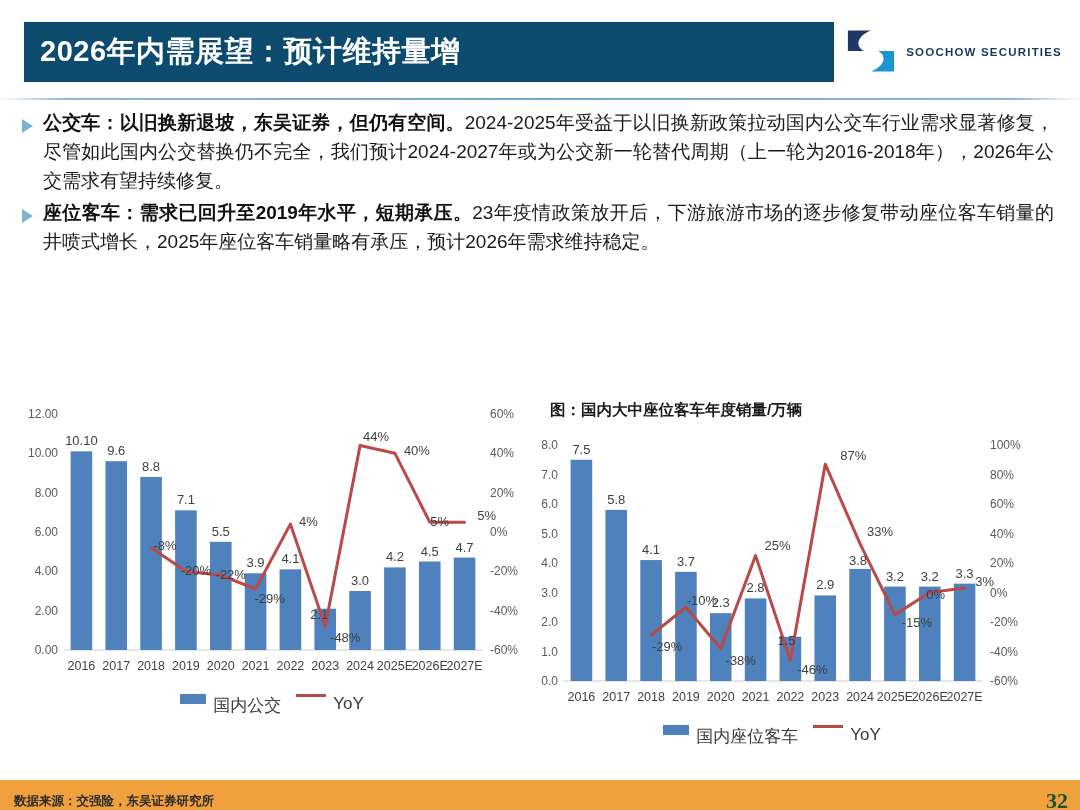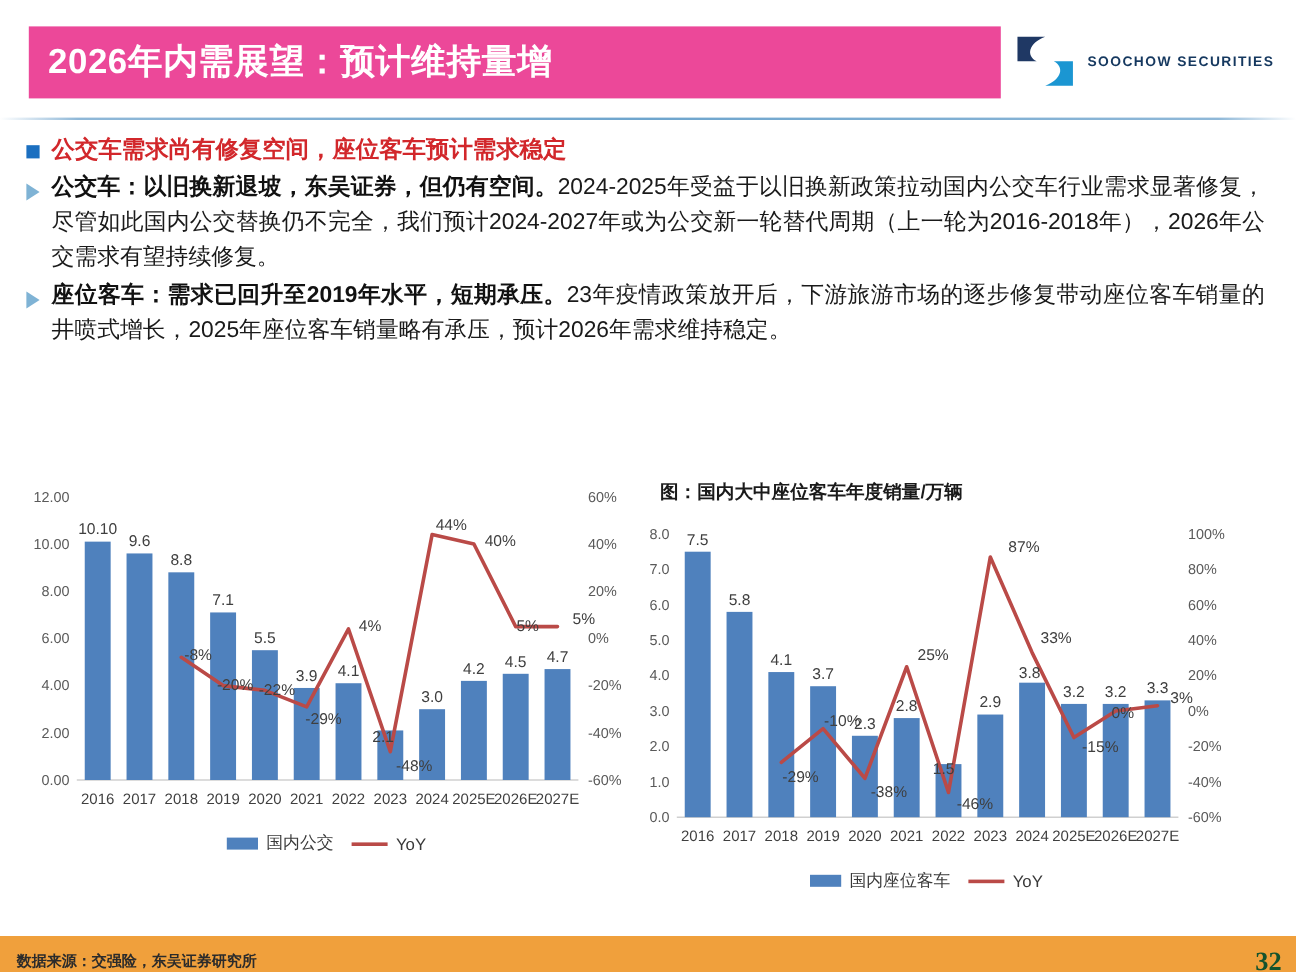--- a/index.html
+++ b/index.html
@@ -13,21 +13,21 @@
 
   
   .header {
     position: absolute;
     left: 0; top: 0; width: 1080px; height: 100px;
   }
   .title-bar {
     position: absolute;
     left: 24px; top: 22px;
     width: 810px; height: 60px;
-    background: #ec4899;
+    background: #0c4a6e;
     display: flex; align-items: center;
   }
   .title-bar .title-text {
     color: #ffffff;
     font-size: 29px;
     font-weight: bold;
     letter-spacing: 0.5px;
     padding-left: 16px;
     white-space: nowrap;
   }
@@ -83,22 +83,22 @@
   .chart-card.right { left: 516px; width: 520px; }
 
   .chart-title {
     font-size: 15.5px; font-weight: bold; color: #1a1a1a;
     padding-left: 34px; margin-bottom: 10px; white-space: nowrap;
   }
   .plot-wrap { position: relative; width: 520px; height: 290px; }
   .plot-svg { display: block; }
 
   .legend {
-    display: flex; justify-content: center; align-items: center;
-    gap: 7px; margin-top: 4px; font-size: 14px; color: #3a3a3a;
+    display: flex; justify-content: center; 
+    gap: 7px; margin-top: 4px; font-size: 17px; color: #3a3a3a;
   }
   .legend .swatch-bar { width: 26px; height: 10px; background: #4F81BD; display: inline-block; }
   .legend .swatch-line { width: 30px; height: 3px; background: #BA4A47; display: inline-block; }
   .legend .lg-label { margin-right: 8px; }
 
   
   .footer {
     position: absolute; left: 0; bottom: 0; width: 1080px; height: 30px;
     background: #F0A03C;
     display: flex; align-items: center; justify-content: space-between;
@@ -122,24 +122,20 @@
     </svg>
     <div class="logo-words">
       <span class="logo-en">SOOCHOW SECURITIES</span>
     </div>
   </div>
   <div class="header-rule"></div>
 </div>
 
 <div class="content">
 
-  <div class="bullet-row b1">
-    <span class="sq-marker"></span>
-    <span class="lvl1-text">公交车需求尚有修复空间，座位客车预计需求稳定</span>
-  </div>
 
   <div class="bullet-row b2">
     <span class="tri-marker"></span>
     <p class="para">
       <span class="lead">公交车：以旧换新退坡，东吴证券，但仍有空间。</span><span>2024-2025年受益于以旧换新政策拉动国内公交车行业需求显著修复，尽管如此国内公交替换仍不完全，我们预计2024-2027年或为公交新一轮替代周期（上一轮为2016-2018年），2026年公交需求有望持续修复。</span>
     </p>
   </div>
 
   <div class="bullet-row b3">
     <span class="tri-marker"></span>

